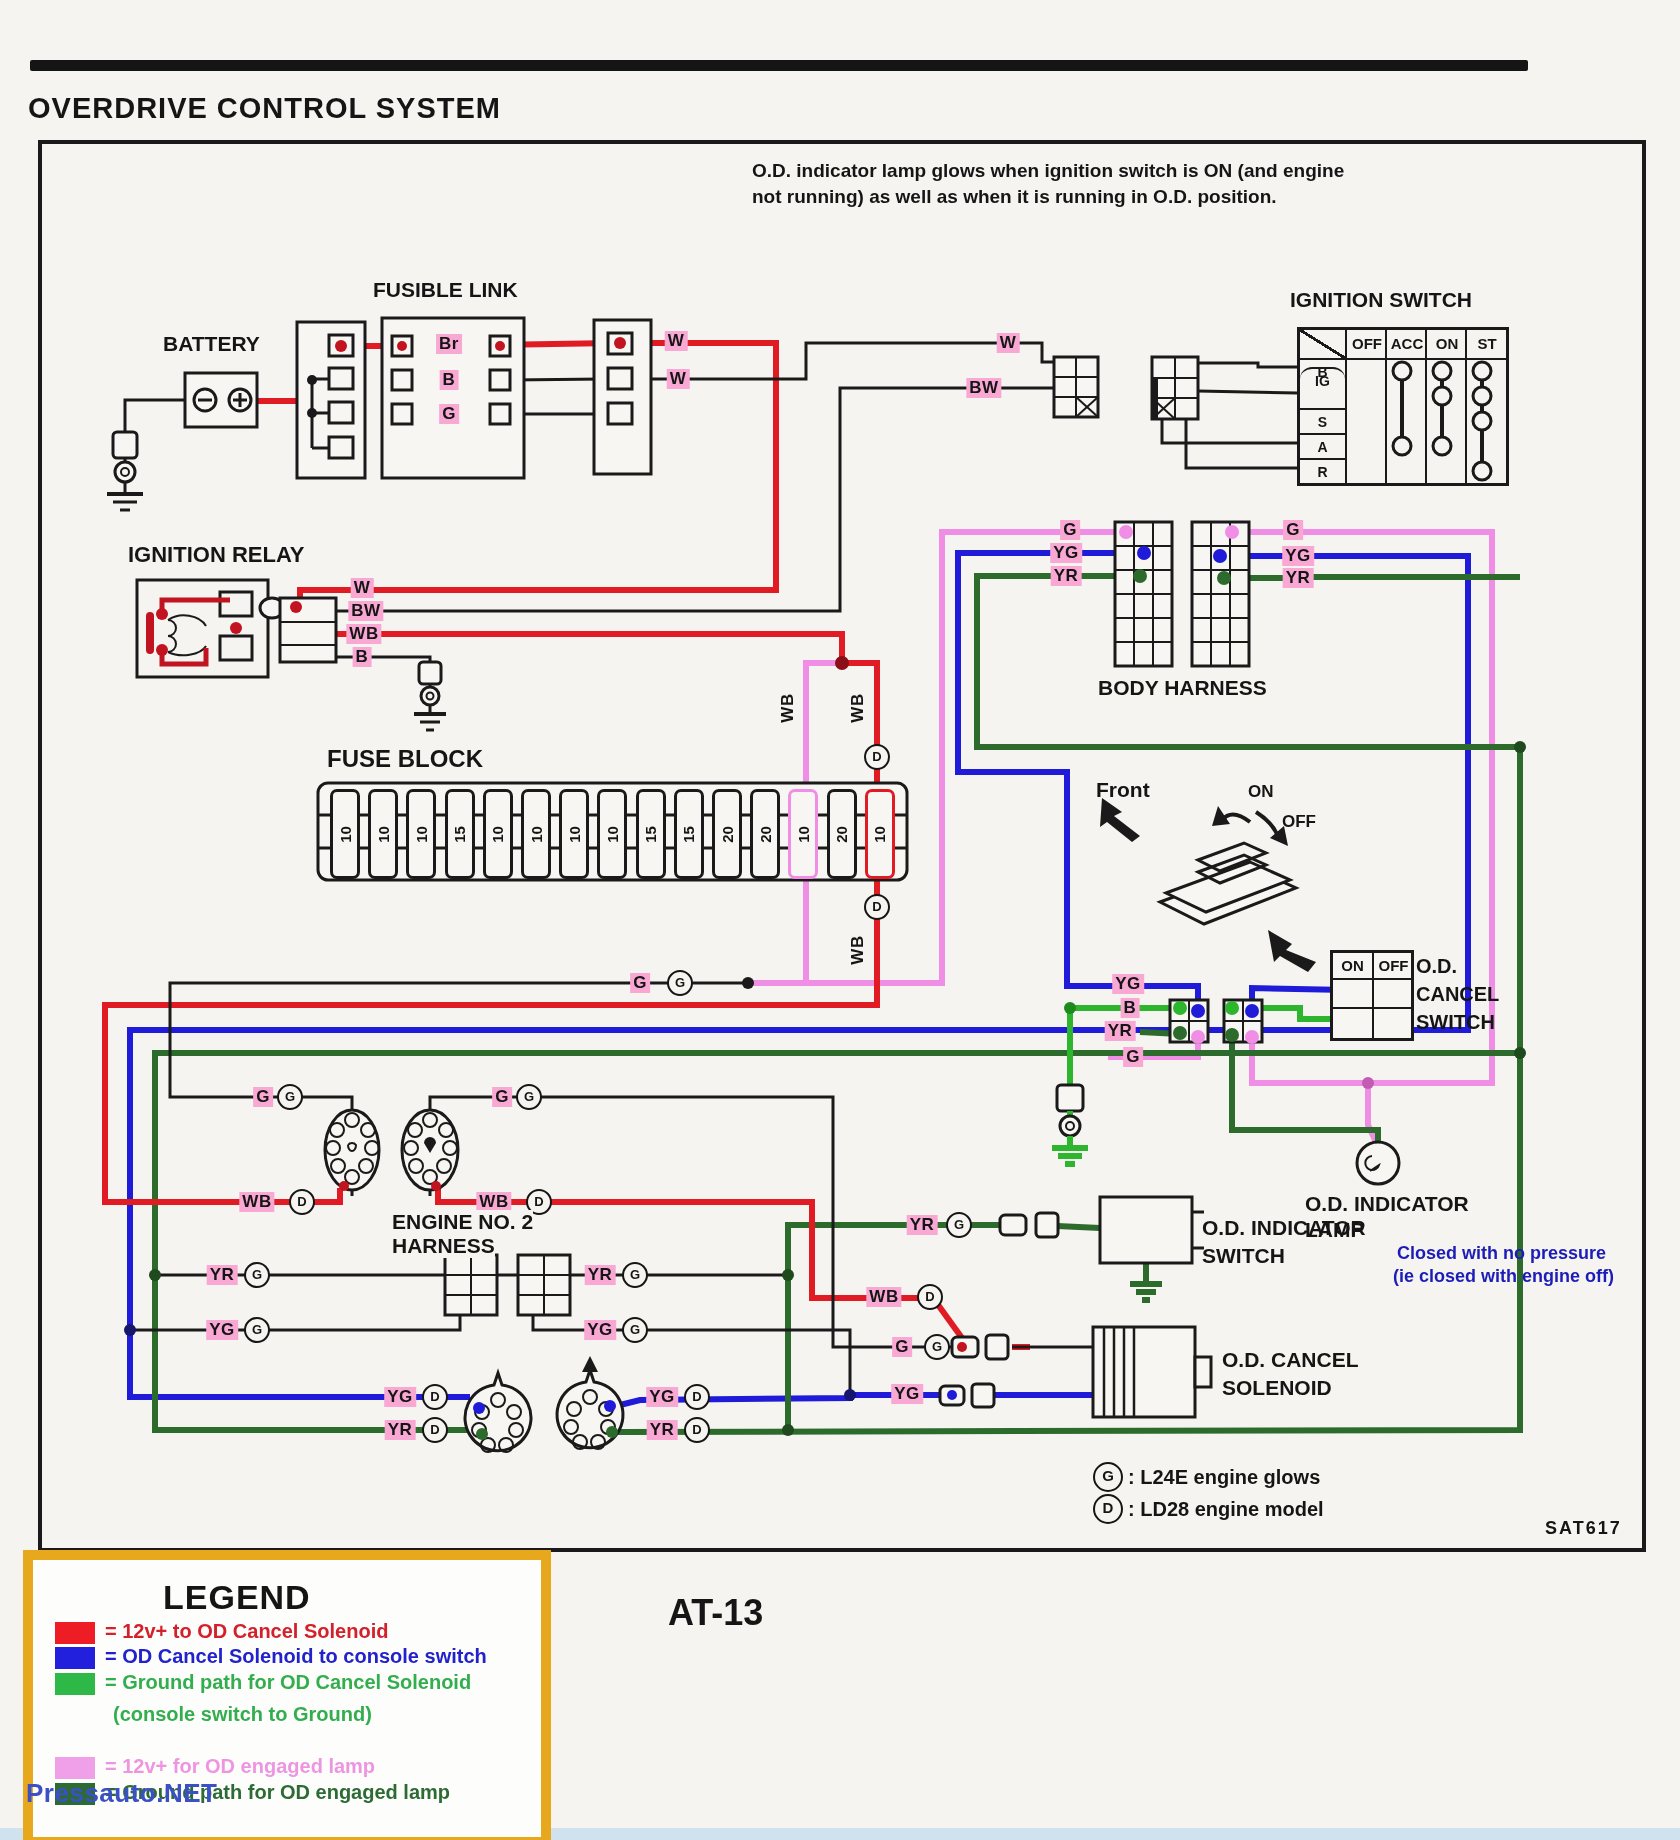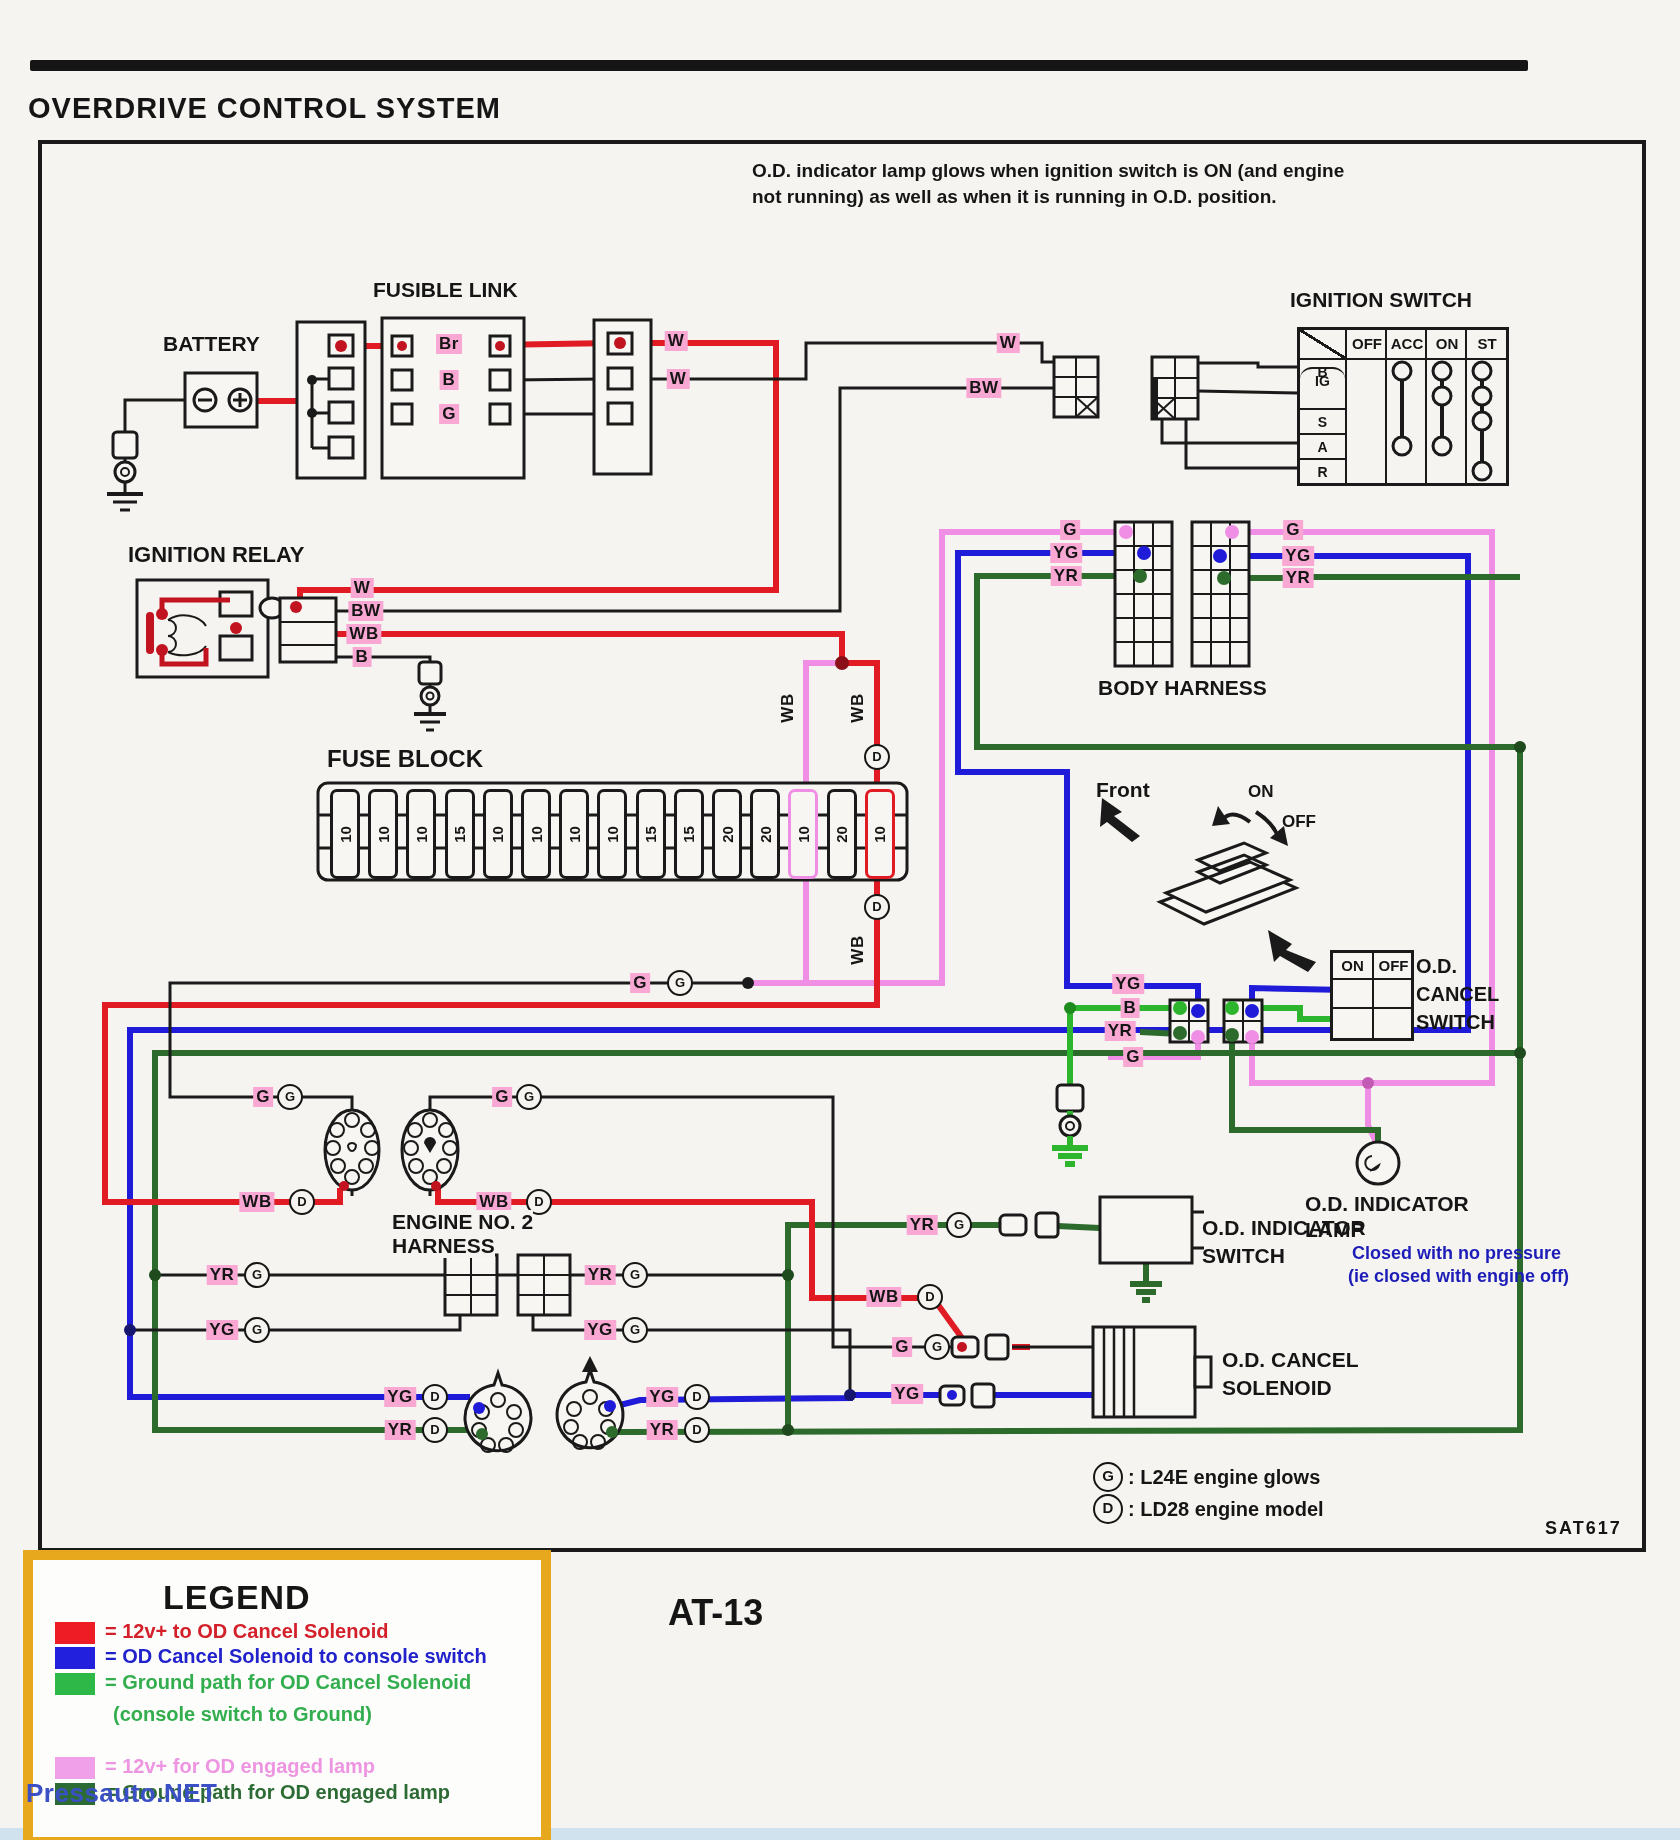--- a/index.html
+++ b/index.html
@@ -48,21 +48,21 @@
          font-weight:bold;font-size:15px;text-align:center;line-height:25px;}
   
   #legend{position:absolute;left:23px;top:1550px;width:508px;height:277px;border:10px solid #e8a81d;
           background:#fdfdfb;z-index:3;}
   .lg-row{position:absolute;font-weight:bold;font-size:20px;white-space:nowrap;}
   .lg-sw{position:absolute;left:22px;width:40px;height:22px;}
   .lg-t{position:absolute;left:72px;top:-2px;}
   .lg-t2{position:absolute;font-weight:bold;font-size:20px;white-space:nowrap;}
   #watermark{position:absolute;left:26px;top:1778px;font-size:26px;font-weight:bold;
              color:#3a50c4;z-index:4;letter-spacing:.5px;}
-  .note-blue{color:#1c1cb8;}
+  .note-blue{color:#1c1cb8;margin-left:45px;}
 </style>
 </head>
 <body>
 
 <div id="page">
 
   <div id="top-bar"></div>
   <div class="comp-label" style="left:28px;top:92px;font-size:29px;letter-spacing:1px;text-align:center;">OVERDRIVE CONTROL SYSTEM</div>
   <div id="border-box"></div>
   <div class="comp-label" style="left:752px;top:160px;font-size:19px;">O.D. indicator lamp glows when ignition switch is ON (and engine</div>

